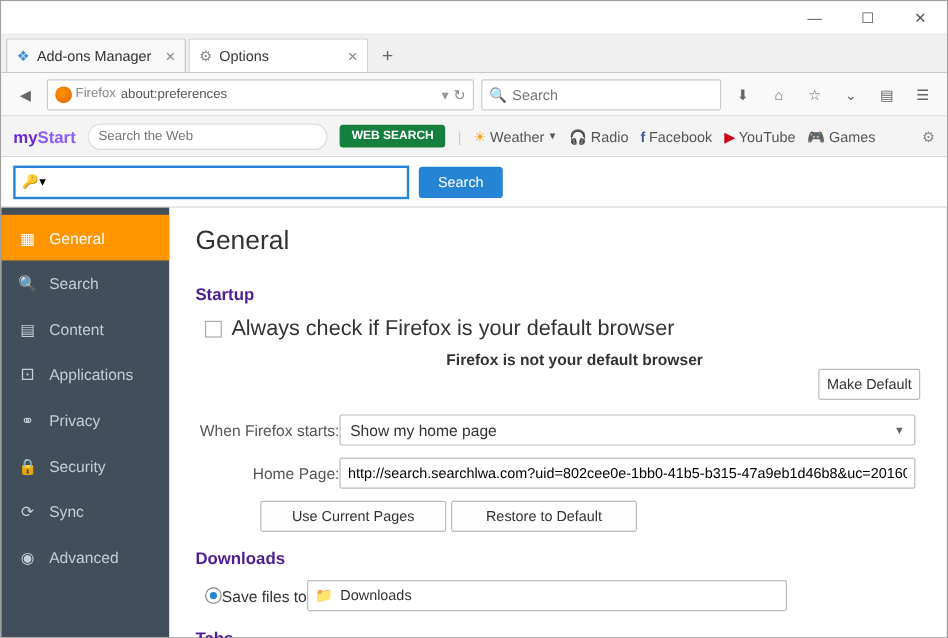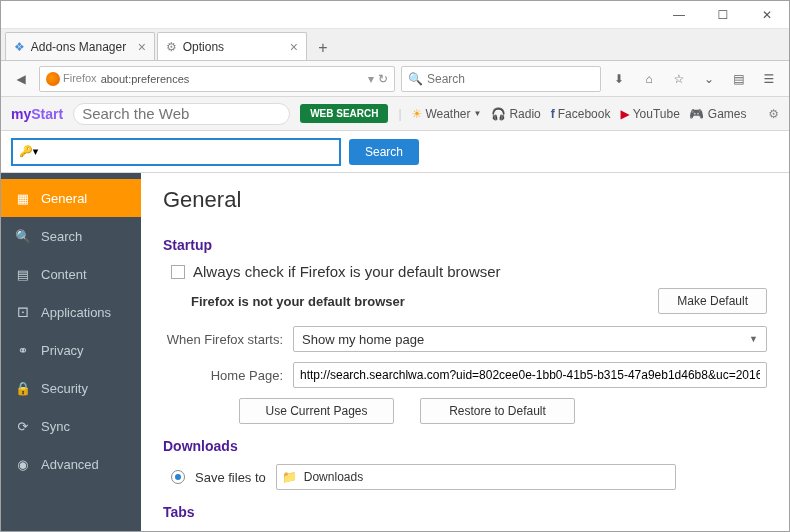--- a/index.html
+++ b/index.html
@@ -24,51 +24,51 @@
 .ff-badge { font-size: 11px; color: #888; display: flex; gap: 3px; }
 .ff-logo { width: 14px; height: 14px; border-radius: 50%; background: radial-gradient(circle at 40% 40%, #ff9500, #e66000); }
 .searchbox { width: 200px; display: flex; align-items: center; background: #fff; border: 1px solid #ccc; border-radius: 2px; height: 26px; padding: 0 6px; gap: 4px; }
 .searchbox input { border: none; outline: none; flex: 1; font-size: 12px; color: #888; }
 
 
 .mystart { height: 34px; background: #f4f4f4; border-bottom: 1px solid #d8d8d8; display: flex; align-items: center; padding: 0 10px; gap: 10px; font-size: 12px; }
 .mystart-logo { font-weight: bold; font-size: 14px; }
 .mystart-logo .my { color: #6d28d9; } .mystart-logo .start { color: #8b5cf6; }
 .ms-search { flex: 0 0 200px; display: flex; align-items: center; background: #fff; border: 1px solid #ddd; border-radius: 12px; height: 22px; padding: 0 8px; }
-.ms-search input { border: none; outline: none; flex: 1; font-size: 15px; color: #999; }
+.ms-search input { border: none; outline: none; flex: 1; font-size: 11px; color: #999; }
 .ms-web { background: #15803d; color: #fff; font-size: 10px; font-weight: bold; padding: 4px 10px; border-radius: 3px; }
 .ms-link { display: flex; align-items: center; gap: 3px; color: #555; }
 .ms-gear { margin-left: auto; color: #888; }
 
 
 .bar2 { height: 42px; background: #fff; border-bottom: 1px solid #d8d8d8; display: flex; align-items: center; padding: 0 10px; gap: 8px; }
 .bar2-input { flex: 0 0 330px; height: 28px; border: 2px solid #2585d4; display: flex; align-items: center; padding: 0 6px; gap: 4px; }
 .bar2-input input { border: none; outline: none; flex: 1; }
 .bar2-btn { background: #2585d4; color: #fff; border: none; height: 26px; padding: 0 16px; border-radius: 3px; font-size: 12px; }
 
 
 .main { display: flex; height: calc(100% - 172px); }
 .sidebar { width: 140px; background: #424f5a; color: #c5cdd4; display: flex; flex-direction: column; padding-top: 6px; }
 .sb-item { height: 38px; display: flex; align-items: center; gap: 10px; padding: 0 14px; font-size: 13px; cursor: pointer; }
 .sb-item.active { background: #ff9500; color: #fff; }
 .sb-icon { width: 16px; display: flex; justify-content: center; }
 
 .content { flex: 1; padding: 14px 22px; overflow-y: auto; color: #333; }
 .content h1 { font-size: 22px; font-weight: 400; margin-bottom: 24px; color: #333; }
 .content h2 { font-size: 14px; font-weight: 700; margin: 14px 0 10px; color: #4c1d95; }
-.row { display: flex; align-items: center; gap: 10px; margin-bottom: 10px; font-size: 13px; }
+.row { display: flex; align-items: center; margin-bottom: 10px; font-size: 13px; }
 .label-col { width: 120px; text-align: right; color: #555; }
-.check-row { display: flex; align-items: center; gap: 8px; margin-bottom: 8px; font-size: 15px; margin-left: 8px; }
-.default-row { display: flex; align-items: center; margin-left: 28px; margin-bottom: 12px; font-size: 13px; }
+.check-row { display: flex; align-items: center; gap: 8px; margin-bottom: 8px; font-size: 18px; margin-left: 8px; }
+.default-row { display: flex; align-items: center; margin-left: 28px; margin-bottom: 12px; font-size: 13px; flex-direction: column; }
 .default-row .btn { margin-left: auto; }
-.btn { background: #fdfdfd; border: 1px solid #bbb; border-radius: 2px; height: 26px; padding: 0 18px; font-size: 12px; color: #333; cursor: pointer; display: flex; align-items: center; }
+.btn { background: #fdfdfd; border: 1px solid #bbb; border-radius: 2px; height: 26px; padding: 0 6px; font-size: 12px; color: #333; cursor: pointer; display: flex; align-items: center; }
 .select { flex: 1; height: 26px; border: 1px solid #bbb; border-radius: 2px; padding: 0 8px; display: flex; align-items: center; justify-content: space-between; background: #fff; font-size: 13px; max-width: 480px; }
 .textin { flex: 1; height: 26px; border: 1px solid #bbb; border-radius: 2px; padding: 0 6px; font-size: 12px; max-width: 480px; }
 .textin.folder { flex: 1; max-width: 400px; display: flex; align-items: center; gap: 6px; }
-.btn-row { display: flex; gap: 26px; margin-left: 76px; margin-bottom: 14px; border-radius: 13px; }
+.btn-row { display: flex; gap: 4px; margin-left: 54px; margin-bottom: 14px; border-radius: 13px; }
 .btn-row .btn { flex: 1; max-width: 155px; justify-content: center; }
 .folder-icon { color: #f3c969; }
 .radio { width: 14px; height: 14px; border: 1px solid #888; border-radius: 50%; display: inline-flex; align-items: center; justify-content: center; }
 .radio.checked::after { content: ""; width: 6px; height: 6px; background: #2585d4; border-radius: 50%; }
 .checkbox { width: 14px; height: 14px; border: 1px solid #aaa; display: inline-block; }
 </style>
 </head>
 <body>
 
 <div class="titlebar">

